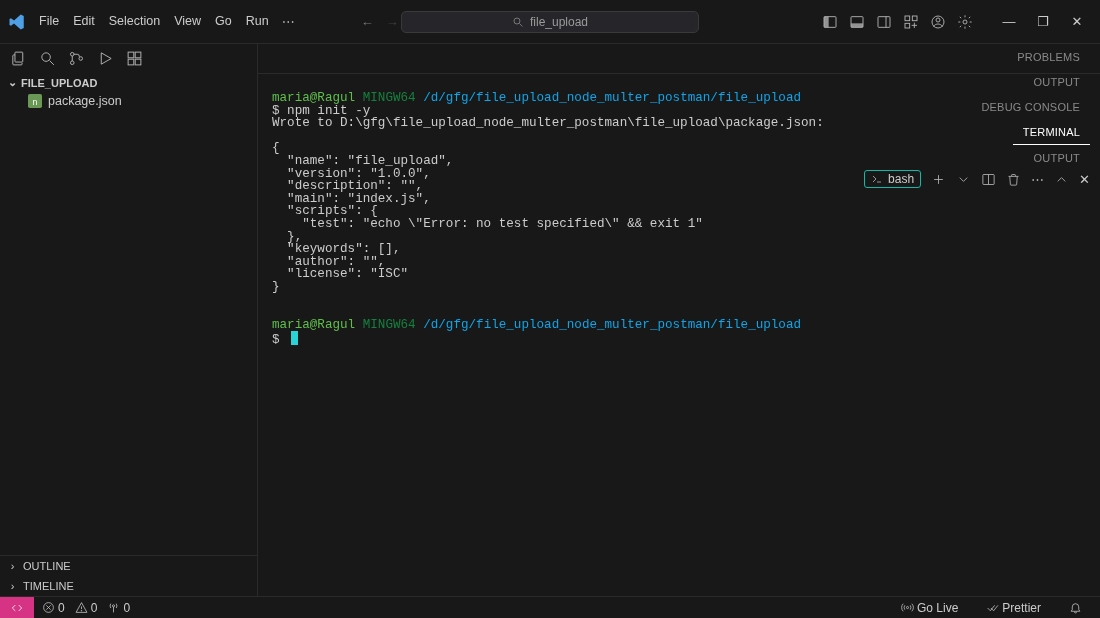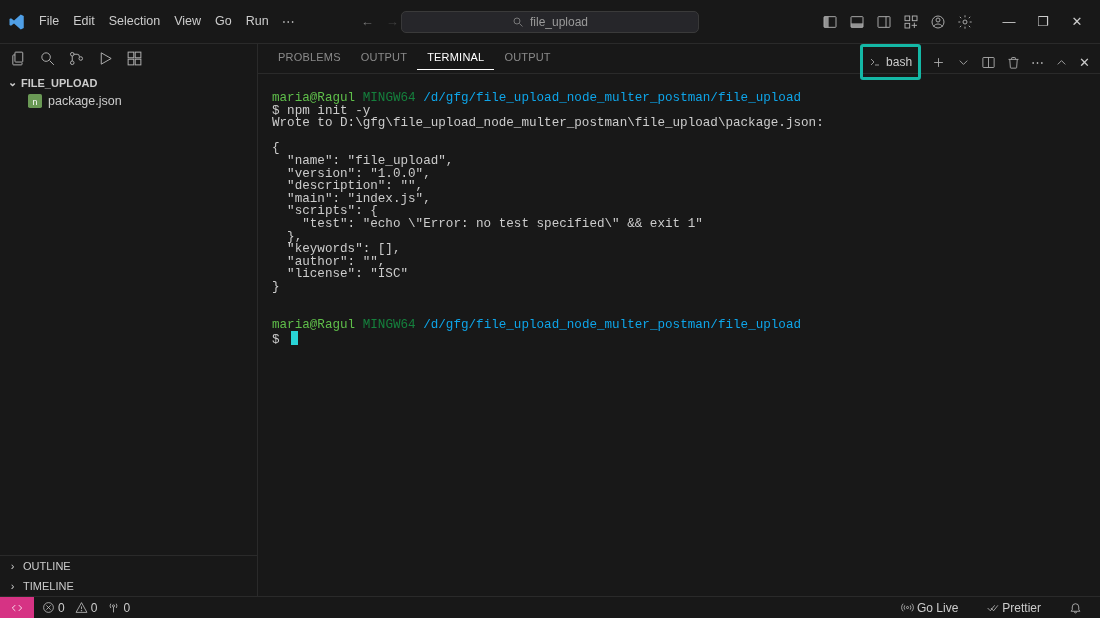--- a/index.html
+++ b/index.html
@@ -64,33 +64,34 @@
 }
 .side-collapsed-item {
   display: flex; align-items: center; gap: 4px; padding: 4px 6px;
   font-weight: 400; font-size: 11px; color: #cccccc; cursor: pointer;
 }
 .side-collapsed-item .chev { width: 13px; text-align:center; }
 
 
 .panel { flex: 1; display: flex; flex-direction: column; background: #181818; }
 .panel-tabs {
-  height: 30px; display: flex; align-items: flex-start; border-bottom: 1px solid #2a2a2a;
+  height: 30px; display: flex; align-items: flex-end; border-bottom: 1px solid #2a2a2a;
   padding: 0 10px;
+  flex-direction: column;
 }
 .panel-tab {
   padding: 7px 10px 6px; font-size: 11px; color: #8a8a8a; cursor: pointer;
   letter-spacing: .2px;
 }
 .panel-tab.active { color: #ffffff; border-bottom: 1px solid #ffffff; }
 .panel-right { margin-left: auto; display: flex; align-items: center; gap: 10px; color: #cccccc; }
 .panel-right .ico { cursor: pointer; opacity: .85; width: 15px; height: 15px; }
 .shell-name {
   display: flex; align-items: center; gap: 5px; font-size: 12px;
-  border: 3px solid #14b8a6; border-radius: 3px; padding: 8px 6px;
+  border: 1px solid #14b8a6; border-radius: 3px; padding: 1px 6px;
 }
 
 .terminal {
   flex: 1; overflow: auto; padding: 18px 14px;
   font-family: Consolas, "Courier New", monospace; font-size: 12.6px;
   line-height: 1.0; white-space: pre; color: #cccccc;
 }
 .t-user { color: #5fbf4a; }
 .t-host { color: #15803d; }
 .t-path { color: #0ea5e9; }
@@ -229,20 +230,21 @@
         <span class="chev">›</span>
         <span>TIMELINE</span>
       </div>
     </div>
   </div>
 
   <div class="panel">
     <div class="panel-tabs">
       <div class="panel-tab">PROBLEMS</div>
       <div class="panel-tab">OUTPUT</div>
+      <div class="panel-tab">DEBUG CONSOLE</div>
       <div class="panel-tab active">TERMINAL</div>
       <div class="panel-tab">OUTPUT</div>
       <div class="panel-right">
         <span class="shell-name">
           <svg width="12" height="12" viewBox="0 0 24 24" class="ico-stroke">
               <polyline points="4,6 10,12 4,18"></polyline>
               <line x1="12" y1="18" x2="20" y2="18"></line>
             </svg>
           <span>bash</span>
         </span>

